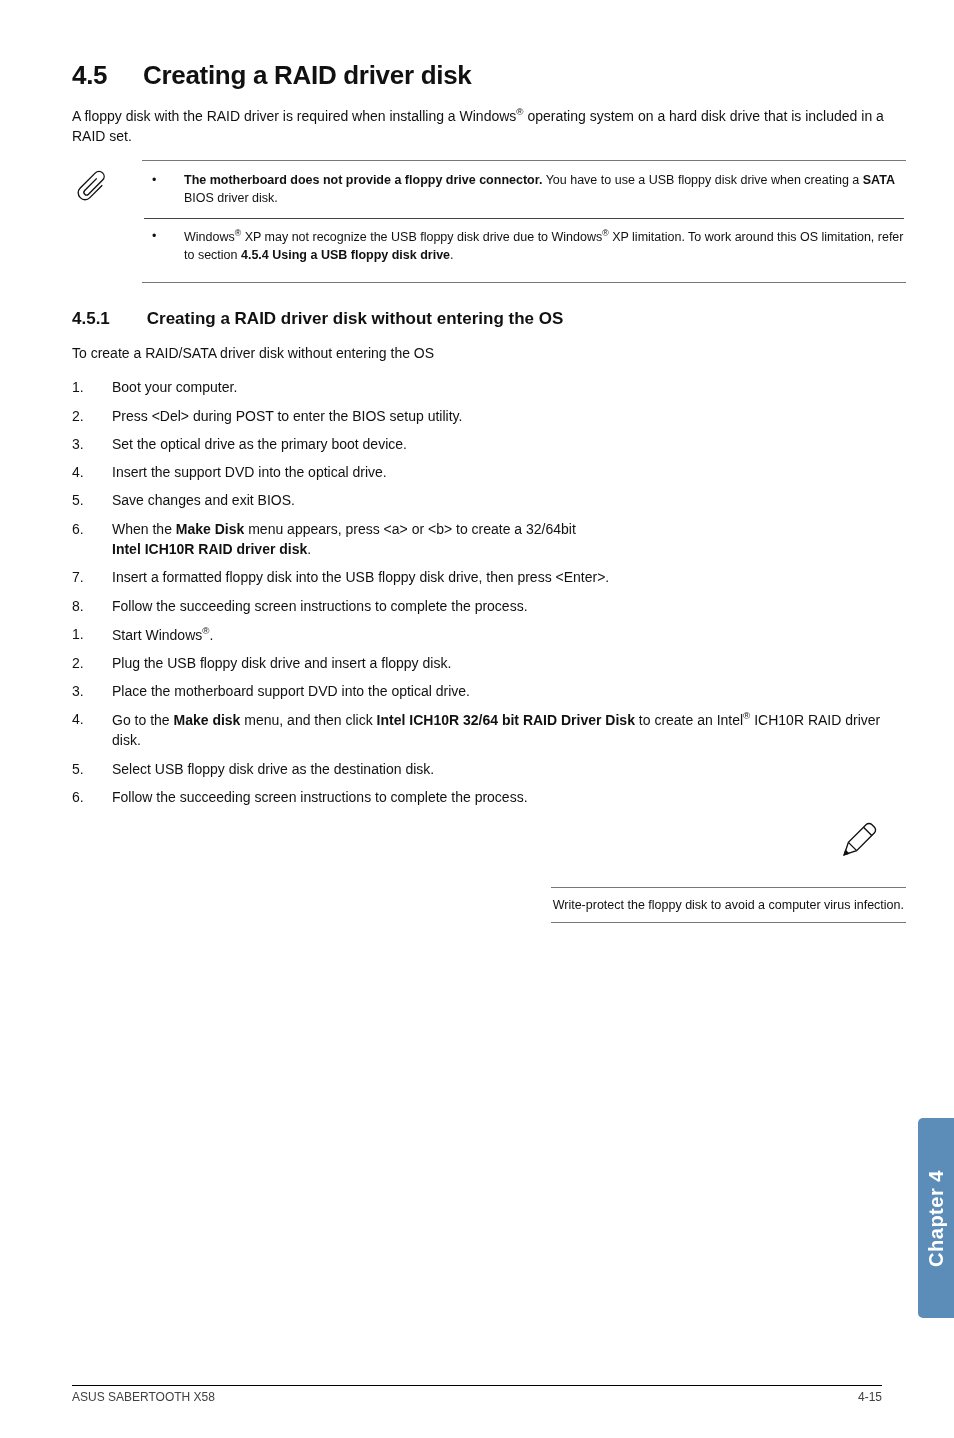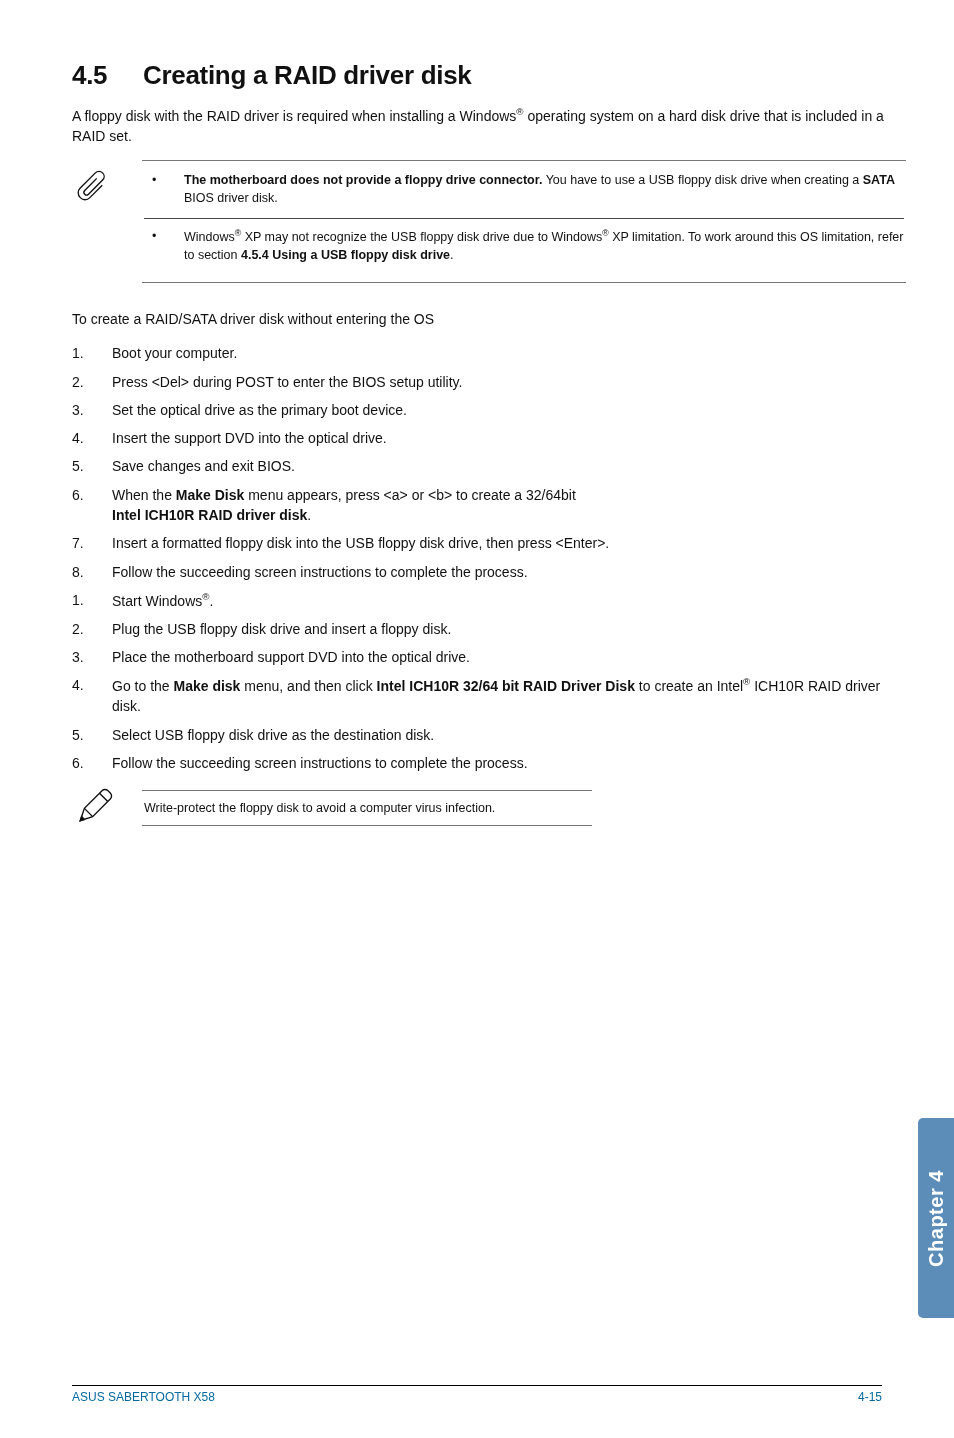--- a/index.html
+++ b/index.html
@@ -19,28 +19,28 @@
   .bullet-txt { flex: 1; }
 
   h2.subsec { font-size: 17px; font-weight: bold; margin: 24px 0 14px 0; }
   .subnum { display: inline-block; min-width: 70px; }
 
   ol.steps { list-style: none; counter-reset: step; margin-left: 0; }
   ol.steps li { display: flex; font-size: 14px; line-height: 1.45; margin-bottom: 8px; }
   ol.steps li .stepnum { width: 40px; flex: 0 0 40px; }
   ol.steps li .steptxt { flex: 1; }
 
-  .pencil-note { display: flex; align-items: center; margin-top: 10px; margin-bottom: 30px; }
+  .pencil-note { display: flex; align-items: flex-end; margin-top: 10px; margin-bottom: 30px; flex-direction: column; }
   .pencil-icon-cell { width: 70px; flex: 0 0 70px; padding-top: 2px; }
   .pencil-content { flex: 1; font-size: 12.5px; line-height: 1.45; border-top: 1px solid #777; border-bottom: 1px solid #777; padding: 8px 2px; max-width: 450px; }
 
   .side-tab { position: absolute; right: 0; bottom: 120px; width: 36px; height: 200px; background: #5b8db8; border-top-left-radius: 5px; border-bottom-left-radius: 5px; display: flex; align-items: center; justify-content: center; }
   .side-tab span { transform: rotate(-90deg); color: #fff; font-weight: bold; font-size: 20px; white-space: nowrap; letter-spacing: 0.5px; }
 
-  .footer { position: absolute; bottom: 34px; left: 72px; right: 72px; display: flex; justify-content: flex-start; font-size: 12px; color: #0369a1; }
+  .footer { position: absolute; bottom: 34px; left: 72px; right: 72px; display: flex; justify-content: flex-start; font-size: 12px; color: #404040; }
   .footer-line { border-top: 1px solid #000; padding-top: 4px; width: 100%; display: flex; justify-content: space-between; }
 
   b { font-weight: bold; }
 
   
   .clip-svg { width: 44px; height: 44px; }
   .pencil-svg { width: 44px; height: 44px; }
 </style>
 </head>
 <body>
@@ -66,20 +66,24 @@
         <div class="bullet-txt"><b>The motherboard does not provide a floppy drive connector.</b><span> You have to use a USB floppy disk drive when creating a </span><b>SATA</b><span> BIOS driver disk.</span></div>
       </div>
       <hr>
       <div class="bullet-row">
         <div class="bullet-dot">•</div>
         <div class="bullet-txt">Windows<sup>®</sup> XP may not recognize the USB floppy disk drive due to Windows<sup>®</sup> XP limitation. To work around this OS limitation, refer to section <b>4.5.4 Using a USB floppy disk drive</b><span>.</span></div>
       </div>
     </div>
   </div>
 
+  <h2 class="subsec">
+    <span class="subnum"><span>4.5.1</span></span>
+    <span>Creating a RAID driver disk without entering the OS</span>
+  </h2>
 
   <p class="body-txt">To create a RAID/SATA driver disk without entering the OS</p>
 
   <ol class="steps">
     <li>
         <span class="stepnum">1.</span>
         <span class="steptxt">Boot your computer.</span>
       </li>
     <li>
         <span class="stepnum">2.</span>

